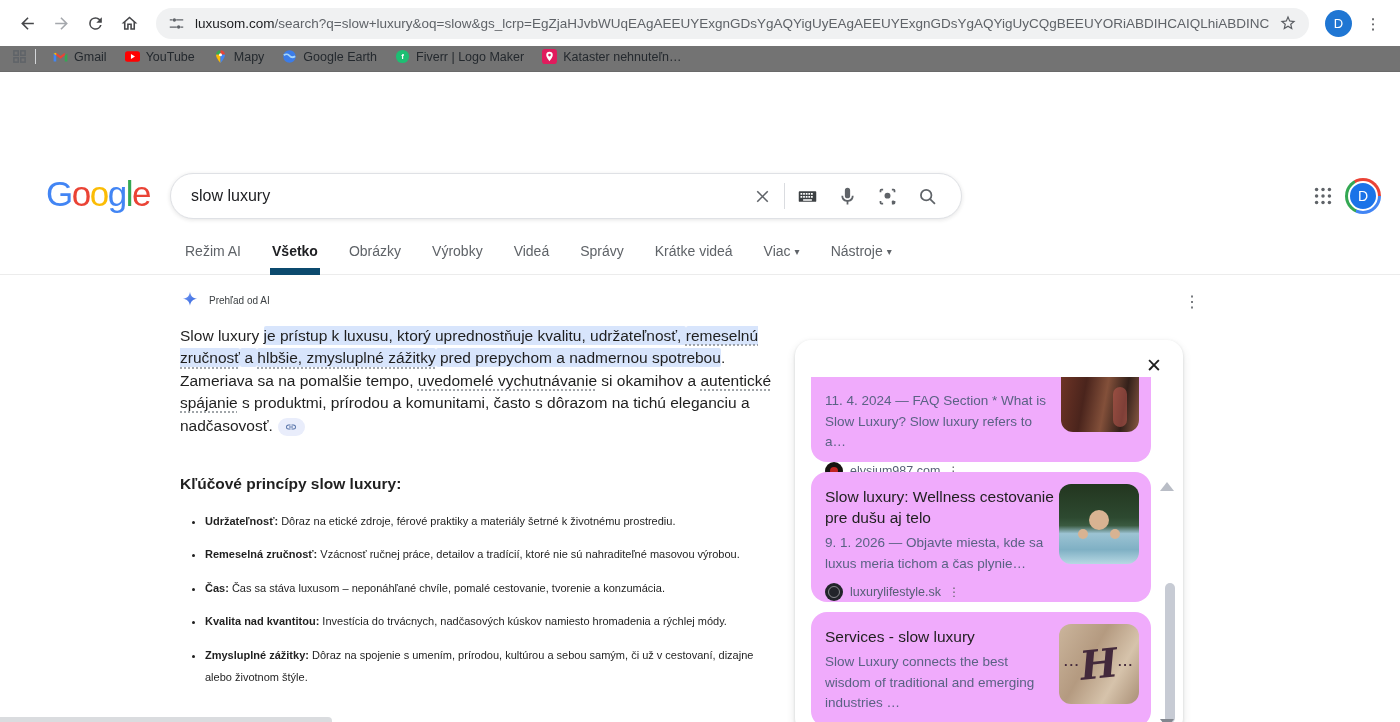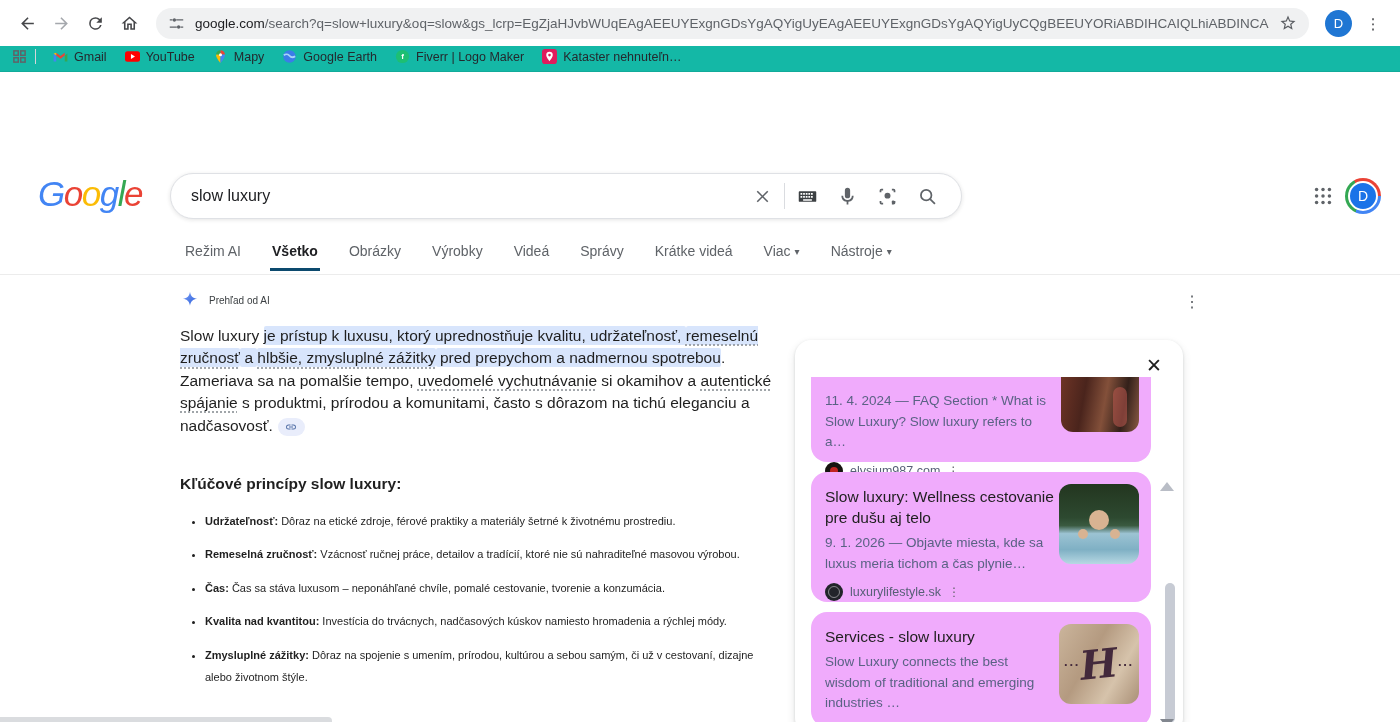--- a/index.html
+++ b/index.html
@@ -17,31 +17,31 @@
   .urlbar .tune { color:#5f6368; width:17px; height:17px; flex:none; margin-right:10px; }
   .url-text { flex:1; font-size:13.5px; white-space:nowrap; overflow:hidden; }
   .url-host { color:#202124; }
   .url-rest { color:#5f6368; }
   .star { color:#5a5d62; width:18px; height:18px; flex:none; margin-left:10px; }
   .tb-avatar { width:27px; height:27px; border-radius:50%; background:#1f76d3; color:#fff;
     font-size:13px; display:flex; align-items:center; justify-content:center; flex:none; margin:0 4px; }
   .kebab-glyph { font-size:15px; color:#46474a; line-height:1; letter-spacing:0; }
 
   .bookmarks { display:flex; align-items:center; height:26px; padding:0 10px 4px 10px;
-    border-bottom:1px solid rgba(0,0,0,0.07); background:#14b8a6; }
+    border-bottom:1px solid rgba(0,0,0,0.07); background:#737373; }
   .bm-apps { color:#5f6368; width:15px; height:15px; margin:0 6px 0 2px; }
   .bm-divider { width:1px; height:15px; background:#d4d6d9; margin:0 8px 0 2px; }
   .bm { display:flex; align-items:center; gap:6px; font-size:12.5px; color:#24292e;
     padding:2px 9px; border-radius:7px; cursor:pointer; white-space:nowrap; }
   .bm svg { width:15px; height:15px; flex:none; }
 
   
   .page { position:relative; width:1400px; height:650px; }
-  .glogo { position:absolute; left:38px; top:102px; font-size:35px; font-weight:500;
-    letter-spacing:-1.5px; cursor:pointer;font-style:italic; }
+  .glogo { position:absolute; left:46px; top:102px; font-size:35px; font-weight:500;
+    letter-spacing:-1.5px; cursor:pointer; }
   .glogo .c0{color:#4285F4}.glogo .c1{color:#EA4335}.glogo .c2{color:#FBBC05}
   .glogo .c3{color:#4285F4}.glogo .c4{color:#34A853}.glogo .c5{color:#EA4335}
   .searchbox { position:absolute; left:170px; top:101px; width:792px; height:46px;
     background:#fff; border:1px solid #dfe1e5; border-radius:24px; display:flex; align-items:center;
     padding:0 14px 0 20px; box-shadow:0 1px 4px rgba(32,33,36,.12); }
   .query { flex:1; font-size:16px; color:#202124; }
   .sb-ico { width:40px; height:40px; display:flex; align-items:center; justify-content:center;
     color:#5f6368; cursor:pointer; flex:none; background:none; border:none; }
   .sb-ico svg { width:21px; height:21px; }
   .sb-ico.kb { color:#3c4043; }
@@ -51,21 +51,21 @@
     background:conic-gradient(from -30deg,#ea4335 0 120deg,#4285f4 120deg 235deg,#34a853 235deg 360deg);
     display:flex; align-items:center; justify-content:center; cursor:pointer; }
   .avatar-inner { width:30px; height:30px; border-radius:50%; background:#1a73e8; border:2px solid #fff;
     color:#fff; font-size:14px; display:flex; align-items:center; justify-content:center; }
 
   
   .tabsrow { position:absolute; left:0; top:168px; width:1400px; height:35px;
     border-bottom:1px solid #ececec; display:flex; align-items:flex-start; padding-left:183px; gap:27px; }
   .tab { font-size:14px; color:#5f6368; padding:3px 2px 12px; cursor:pointer; white-space:nowrap;
     display:flex; align-items:center; gap:4px; }
-  .tab.active { color:#202124; font-weight:700; border-bottom:3px solid #0c4a6e; padding-bottom:9px; }
+  .tab.active { color:#202124; font-weight:700; border-bottom:7px solid #0c4a6e; padding-bottom:9px; }
   .tab .arr { font-size:10px; color:#5f6368; }
 
   
   .ai-col { position:absolute; left:180px; top:218px; width:592px; }
   .ai-head { display:flex; align-items:center; gap:9px; }
   .ai-head svg { width:20px; height:20px; }
   .ai-label { font-size:10px; color:#3c4043; }
   .ai-kebab { position:absolute; left:1184px; top:220px; font-size:16px; color:#5f6368;
     background:none; border:none; cursor:pointer; }
   .intro { margin-top:15px; font-size:15.5px; line-height:22.4px; color:#1f1f1f; }
@@ -149,21 +149,21 @@
         <path d="M12 5.69l5 4.5V18h-2v-6H9v6H7v-7.81l5-4.5M12 3L2 12h3v8h6v-6h2v6h6v-8h3L12 3z"></path>
       </svg>
   </button>
   <div class="urlbar">
     <svg class="tune" viewBox="0 0 24 24" fill="currentColor">
         <circle cx="9" cy="7" r="2.4"></circle>
         <path d="M2.5 6.1h4v1.8h-4zM11.5 6.1h10v1.8h-10z"></path>
         <circle cx="15" cy="17" r="2.4"></circle>
         <path d="M2.5 16.1h10v1.8h-10zM17.5 16.1h4v1.8h-4z"></path>
       </svg>
-    <span class="url-text"><span class="url-host">google.com</span><span class="url-rest">/search?q=slow+luxury&amp;oq=slow&amp;gs_lcrp=EgZjaHJvbWUqEAgAEEUYExgnGDsYgAQYigUyEAgAEEUYExgnGDsYgAQYigUyCQgBEEUYORiABDIHCAIQLhiABDINCAMQABiDARixAxiABDIKC…</span></span>
+    <span class="url-text"><span class="url-host">luxusom.com</span><span class="url-rest">/search?q=slow+luxury&amp;oq=slow&amp;gs_lcrp=EgZjaHJvbWUqEAgAEEUYExgnGDsYgAQYigUyEAgAEEUYExgnGDsYgAQYigUyCQgBEEUYORiABDIHCAIQLhiABDINCAMQABiDARixAxiABDIKC…</span></span>
     <svg class="star" viewBox="0 0 24 24" fill="currentColor">
         <path d="M22 9.24l-7.19-.62L12 2 9.19 8.63 2 9.24l5.46 4.73L5.82 21 12 17.27 18.18 21l-1.63-7.03L22 9.24zM12 15.4l-3.76 2.27 1-4.28-3.32-2.88 4.38-.38L12 6.1l1.71 4.04 4.38.38-3.32 2.88 1 4.28L12 15.4z"></path>
       </svg>
   </div>
   <div class="tb-avatar">D</div>
   <button class="tb-btn">
     <span class="kebab-glyph">⋮</span>
   </button>
 </div>
 

